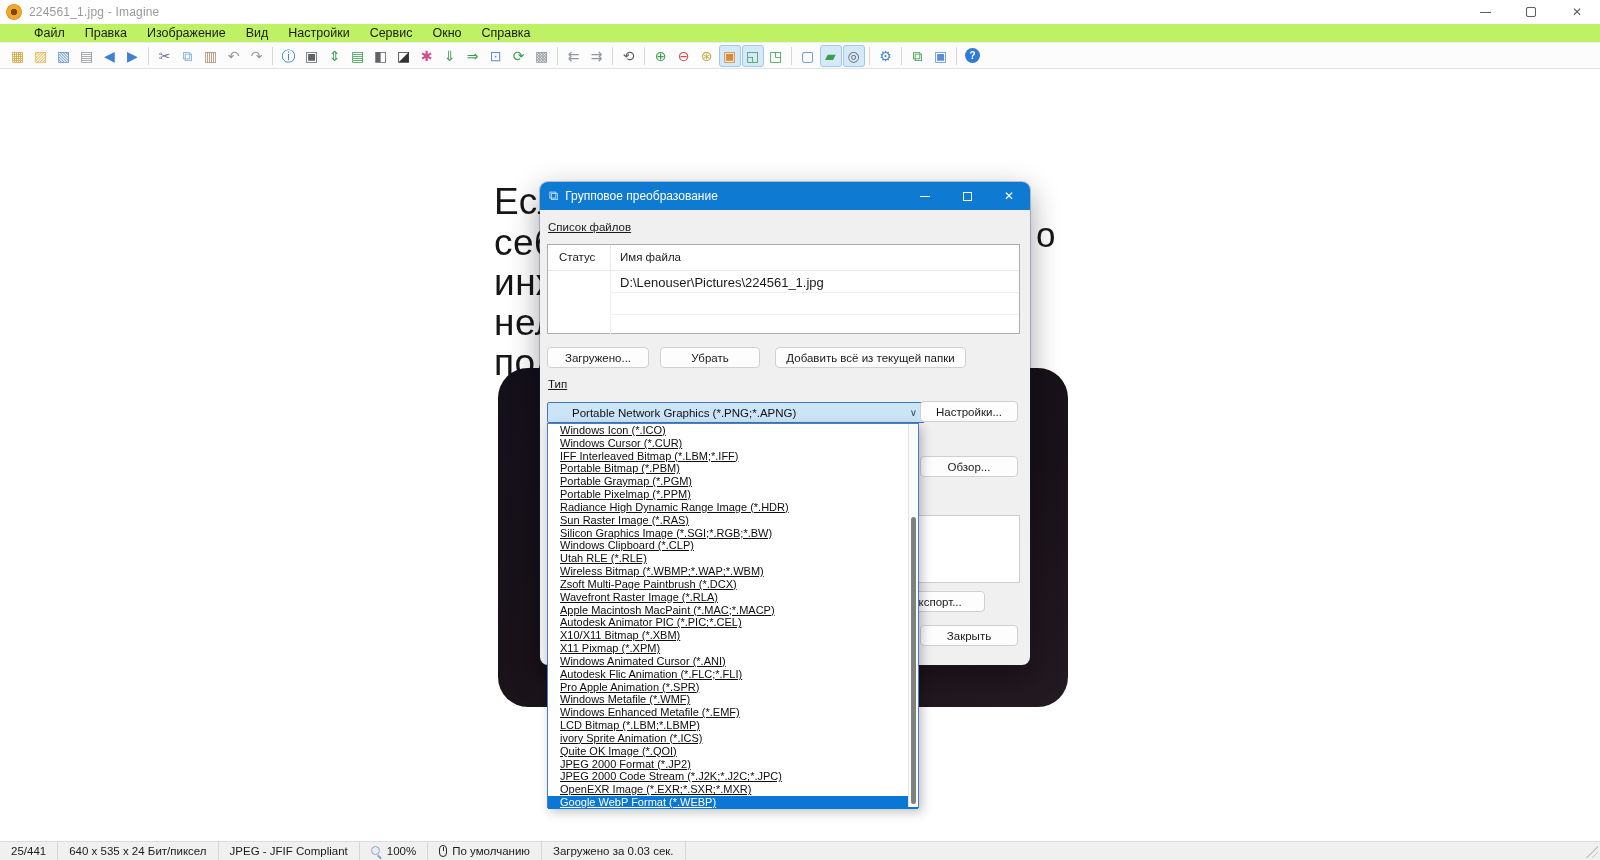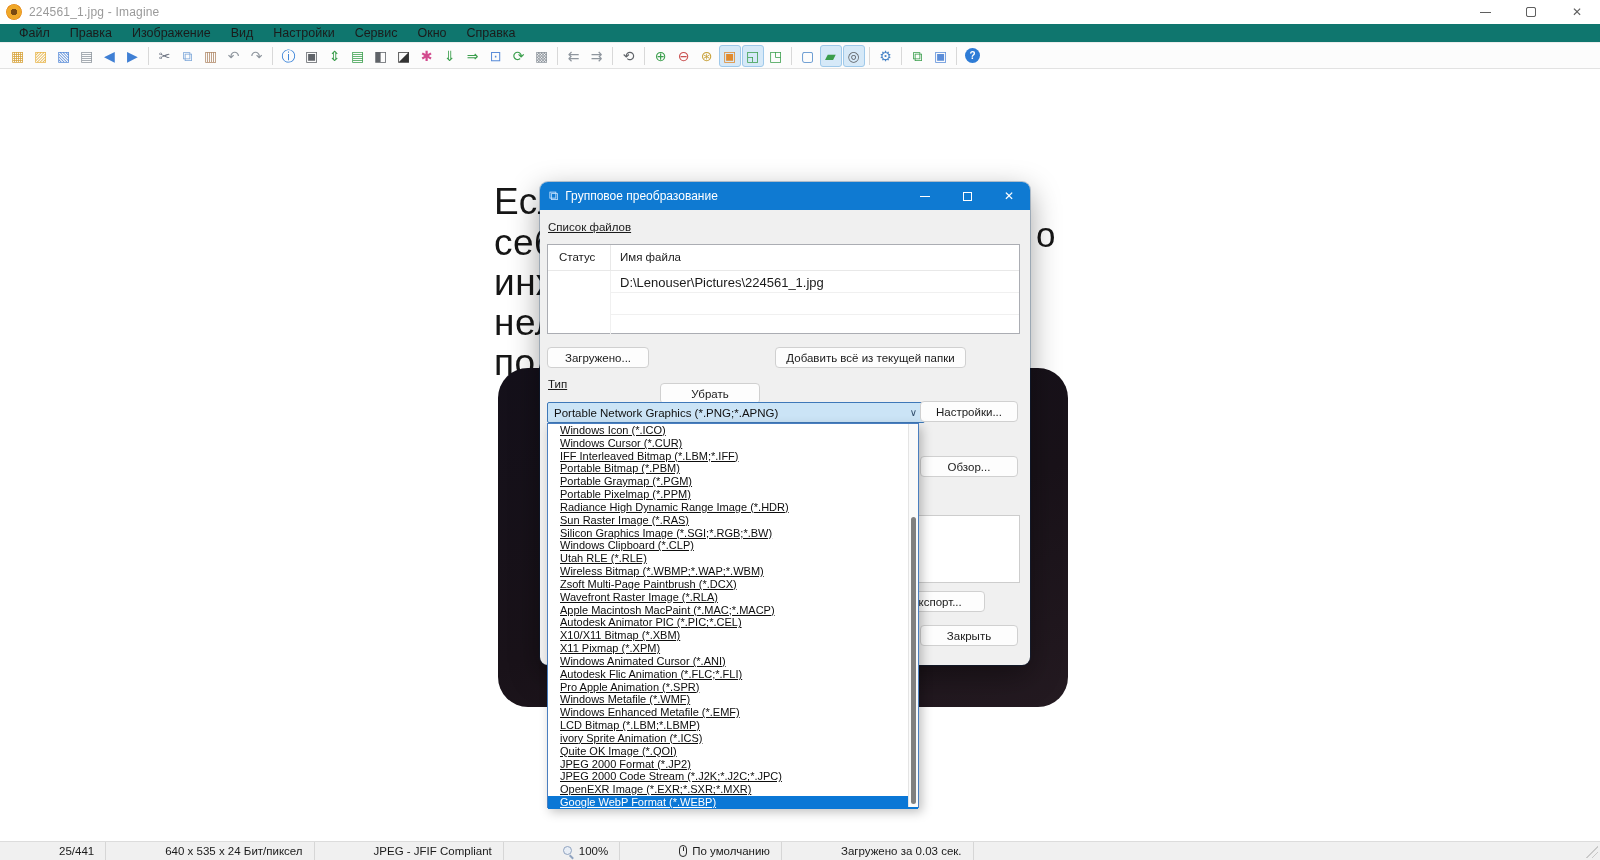--- a/index.html
+++ b/index.html
@@ -11,21 +11,21 @@
   .app-icon { width:16px; height:16px; border-radius:50%; background:radial-gradient(circle at 50% 50%, #7a4a12 0 3px, #f0a828 3px 7px, #e89020 7px 8px, transparent 8px); margin-right:7px; }
   .app-title { font-size:12px; color:#9a9a9a; letter-spacing:.2px; }
   .win-controls { margin-left:auto; display:flex; height:100%; }
   .win-btn { width:46px; height:100%; display:flex; align-items:center; justify-content:center; color:#5f5f5f; font-size:12px; cursor:default; }
   .win-btn .bar { width:11px; height:1px; background:#5f5f5f; }
   .restore-shape { position:relative; width:10px; height:10px; }
   .restore-shape::before { content:""; position:absolute; right:0; top:0; width:8px; height:8px; border:1px solid #5f5f5f; border-radius:2px; }
   .restore-shape::after { content:""; position:absolute; left:0; bottom:0; width:8px; height:8px; border:1px solid #5f5f5f; background:#fff; border-radius:2px; }
 
   
-  .menubar { height:18px; display:flex; align-items:center; padding-left:9px; background:#0f766e; }
+  .menubar { height:18px; display:flex; align-items:center; padding-left:24px; background:#bef264; }
   .menu-item { font-size:12.5px; color:#1b1b1b; padding:0 10px; }
 
   
   .toolbar { height:27px; display:flex; align-items:center; background:#fcfcfc; border-top:1px solid #ececec; border-bottom:1px solid #e2e2e2; padding-left:6px; }
   .tbtn { width:22px; height:22px; display:flex; align-items:center; justify-content:center; font-size:14px; border:1px solid transparent; border-radius:3px; margin:0 0.5px; line-height:1; }
   .tbtn.pressed { background:#d6e9f8; border-color:#9fc9ea; }
   .tbtn .circ { width:15px; height:15px; border-radius:50%; display:flex; align-items:center; justify-content:center; font-size:10px; font-weight:bold; }
   .tsep { width:1px; height:18px; background:#d8d8d8; margin:0 4px; }
 
   
@@ -48,35 +48,35 @@
   .listview { position:absolute; left:7px; top:62px; width:473px; height:90px; background:#fff; border:1px solid #abadb3; }
   .lv-header { height:26px; display:flex; border-bottom:1px solid #e8e8e8; font-size:11.5px; color:#1a1a1a; }
   .lv-col1 { width:62px; padding:6px 0 0 11px; }
   .lv-col2 { flex:1; padding:6px 0 0 9px; border-left:1px solid #e8e8e8; }
   .lv-row { height:22px; display:flex; font-size:13px; color:#1a1a1a; }
   .lv-row .c1 { width:62px; }
   .lv-row .c2 { flex:1; padding:4px 0 0 9px; border-left:1px solid #f0f0f0; border-bottom:1px solid #f0f0f0; }
 
   .btn { position:absolute; height:21px; background:#fdfdfd; border:1px solid #d0d0d0; border-radius:4px; font-size:11.5px; color:#1a1a1a; display:flex; align-items:center; justify-content:center; }
 
-  .combobox { position:absolute; left:7px; top:220px; width:378px; height:21px; background:#cbe4f6; border:1px solid #3e78b8; border-radius:2px; display:flex; align-items:center; font-size:11.5px; color:#111; padding-left:6px; }
+  .combobox { position:absolute; left:7px; top:220px; width:378px; height:21px; background:#cbe4f6; border:1px solid #3e78b8; border-radius:2px; display:flex; align-items:center; font-size:11.5px; color:#111; padding-left:24px; }
   .combo-chevron { margin-left:auto; margin-right:7px; font-size:10px; color:#33506e; }
 
   .out-box { position:absolute; left:170px; top:333px; right:10px; height:68px; background:#fff; border:1px solid #cdcdcd; }
 
   
   .dropdown { position:absolute; left:547px; top:354px; width:372px; height:385px; background:#fff; border:1px solid #4a7ebf; box-shadow:3px 4px 10px rgba(0,0,0,.25); z-index:30; }
   .dd-item { height:12.84px; line-height:12.6px; font-size:11px; color:#0d0d0d; padding-left:12px; white-space:nowrap; overflow:hidden;text-decoration:underline; }
   .dd-item.sel { background:#0a77d6; color:#fff; }
   .dd-scroll { position:absolute; right:0; top:0; width:10px; height:100%; background:#fafafa; border-left:1px solid #e4e4e4; }
   .dd-thumb { position:absolute; left:2px; width:5px; top:93px; bottom:3px; background:#808080; border-radius:3px; }
 
   
   .statusbar { position:absolute; left:0; bottom:0; width:1600px; height:19px; background:#f0f0f0; border-top:1px solid #dcdcdc; display:flex; align-items:center; font-size:11.5px; color:#1a1a1a; }
-  .seg { display:flex; align-items:center; padding:0 11px; height:100%; border-right:1px solid #d6d6d6; gap:5px;margin-left:48px; }
+  .seg { display:flex; align-items:center; padding:0 11px; height:100%; border-right:1px solid #d6d6d6; gap:5px; }
   .zoom-glass { position:relative; width:11px; height:11px; }
   .zoom-glass::before { content:""; position:absolute; left:0; top:0; width:7px; height:7px; border:1.5px solid #8fa3c0; border-radius:50%; background:#e8eef6; }
   .zoom-glass::after { content:""; position:absolute; right:0; bottom:-1px; width:5px; height:1.8px; background:#8fa3c0; transform:rotate(45deg); }
   .mouse-shape { width:8px; height:12px; border:1.2px solid #2a2a2a; border-radius:4px; position:relative; }
   .mouse-shape::before { content:""; position:absolute; left:50%; top:1px; width:1px; height:4px; background:#2a2a2a; }
   .grip { position:absolute; right:2px; bottom:2px; width:12px; height:12px; background:linear-gradient(135deg, transparent 0 50%, #c9c9c9 50% 56%, transparent 56% 72%, #c9c9c9 72% 78%, transparent 78%); }
 </style>
 </head>
 <body>
 
@@ -204,21 +204,21 @@
             <div class="c1"></div>
             <div class="c2"></div>
           </div>
         <div class="lv-row">
             <div class="c1"></div>
             <div class="c2"></div>
           </div>
       </div>
 
       <div class="btn" style="left:7px; top:165px; width:102px;">Загружено...</div>
-      <div class="btn" style="left:120px; top:165px; width:100px;margin-top:36px;">Убрать</div>
+      <div class="btn" style="left:120px; top:165px; width:100px;">Убрать</div>
       <div class="btn" style="left:235px; top:165px; width:191px;">Добавить всё из текущей папки</div>
 
       <div class="dlg-label" style="left:8px; top:196px;">Тип</div>
 
       <div class="combobox">
         <span>Portable Network Graphics (*.PNG;*.APNG)</span>
         <span class="combo-chevron">∨</span>
       </div>
 
       <div class="btn" style="left:380px; top:219px; width:98px;">Настройки...</div>

